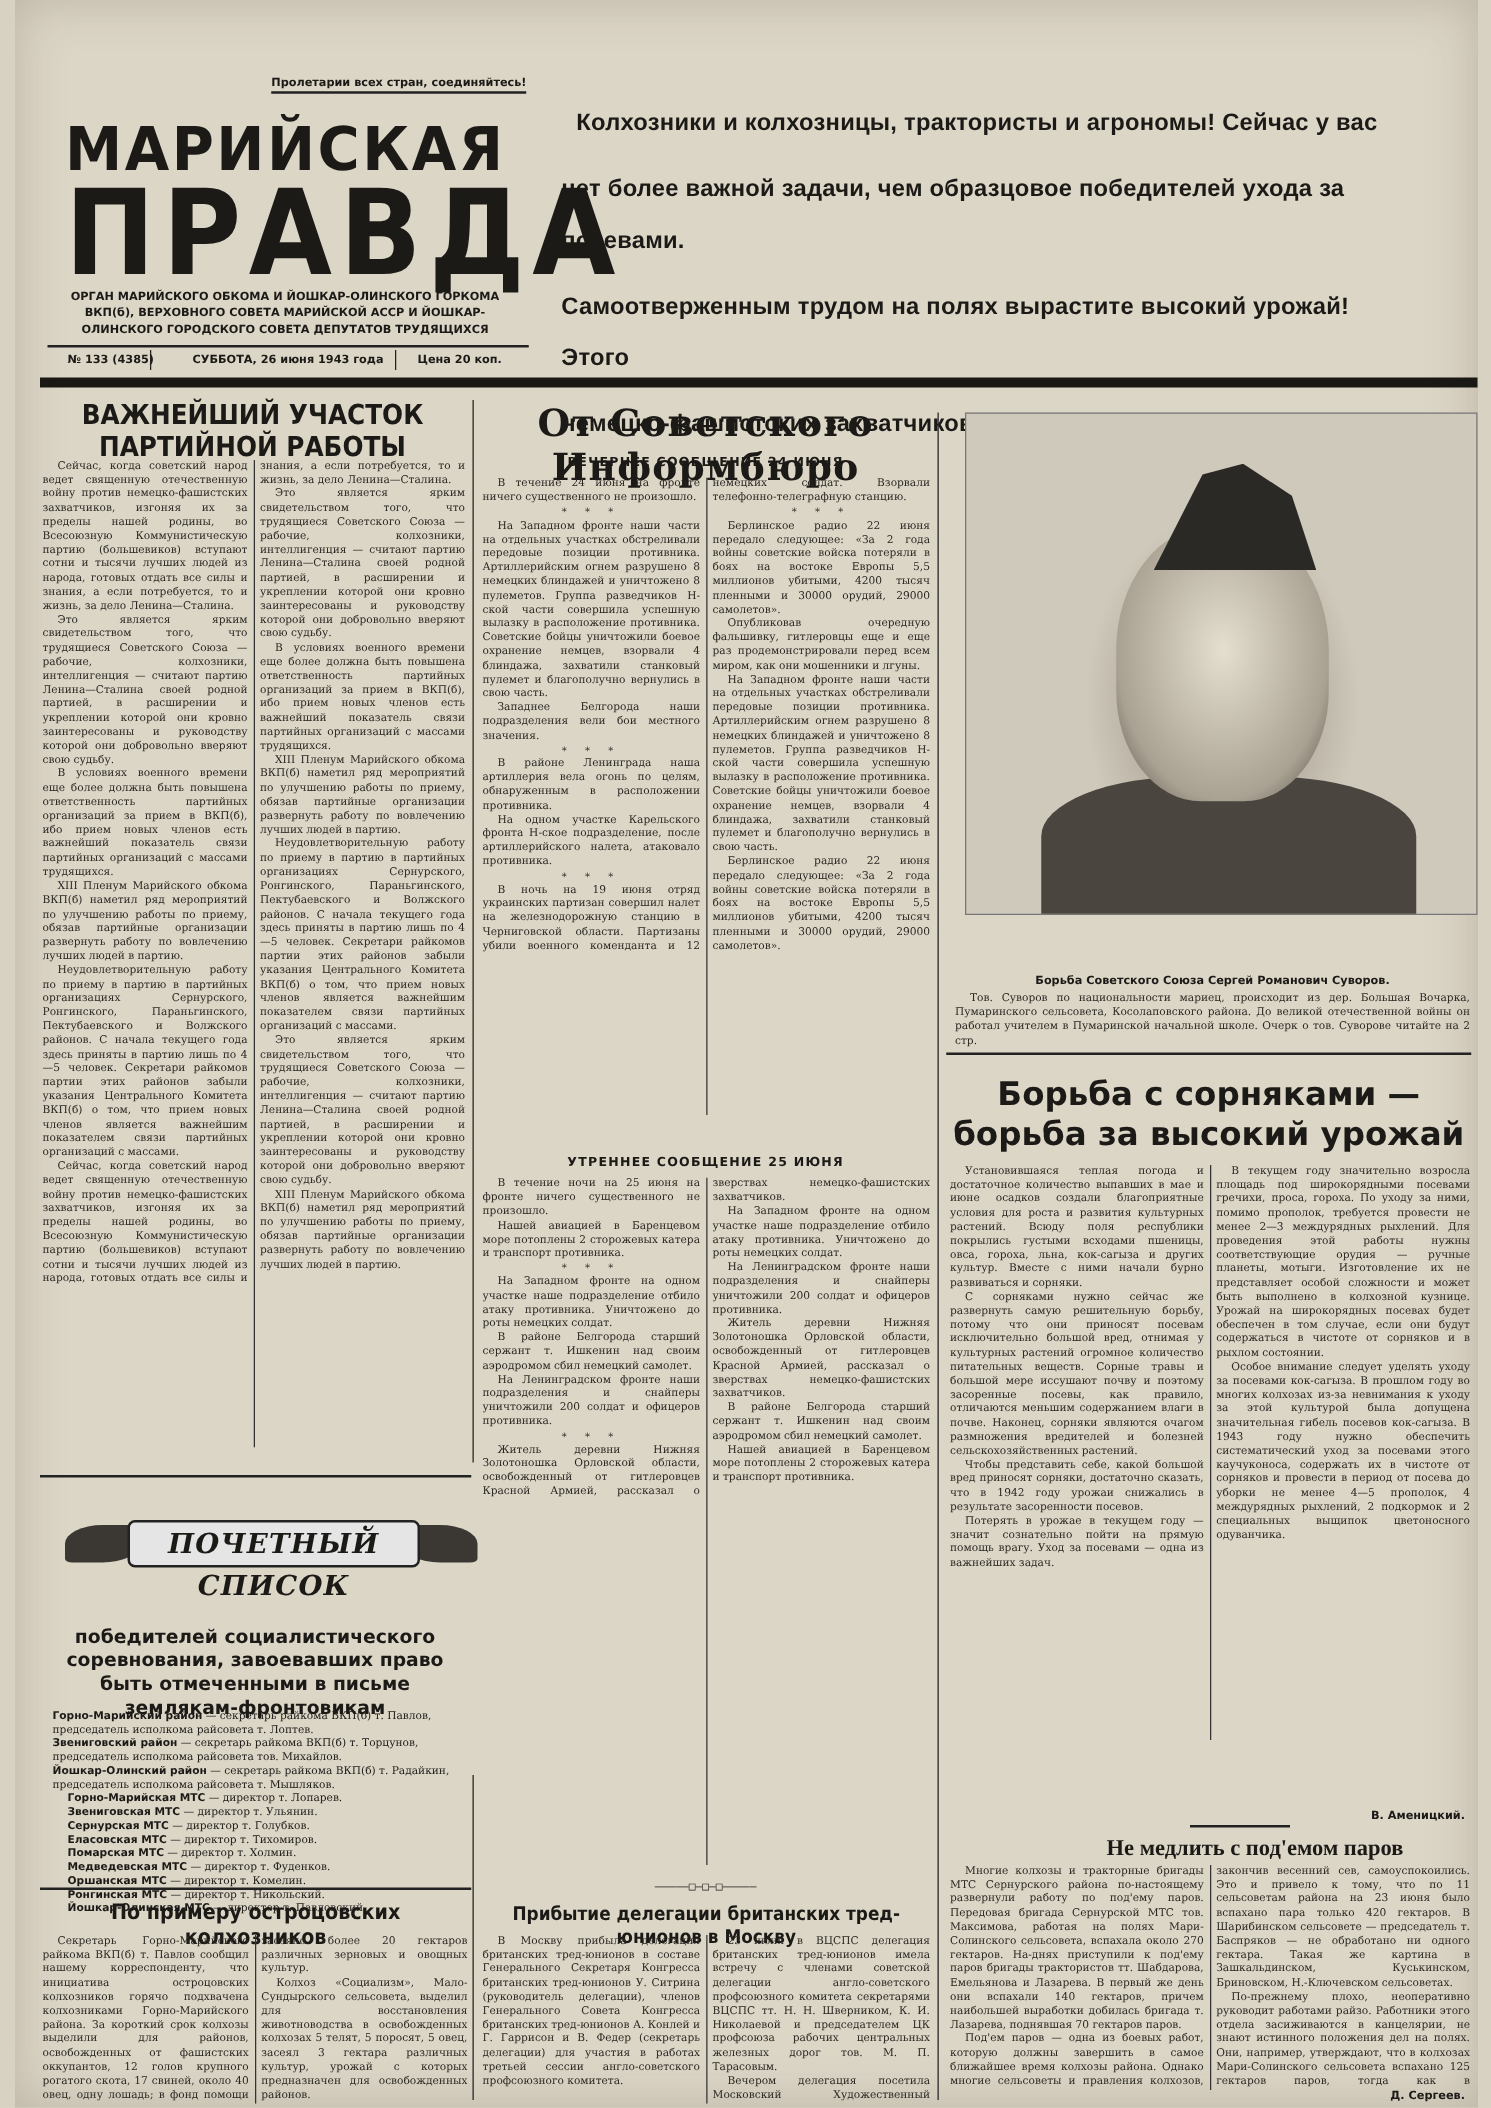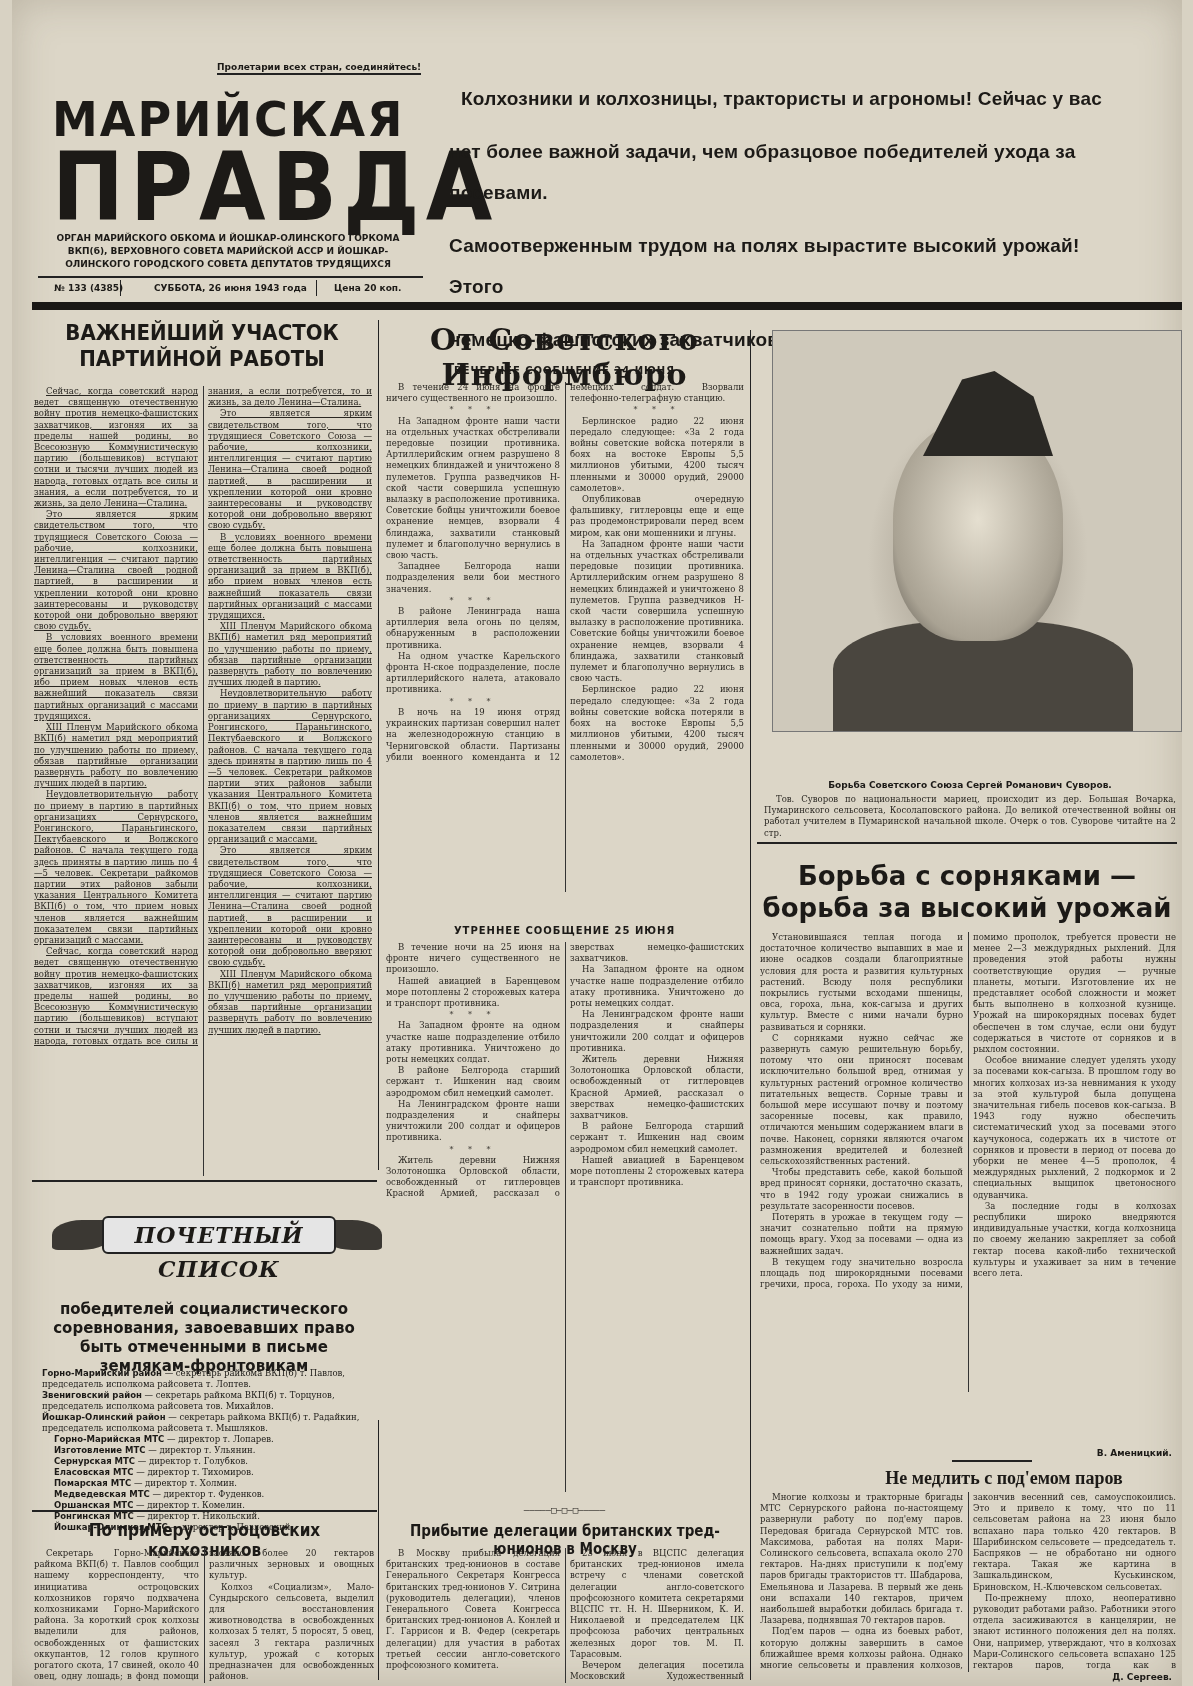--- a/index.html
+++ b/index.html
@@ -71,21 +71,21 @@
     <p style="text-indent:0">немецко-фашистских захватчиков.</p>
   </div>
 
   <div class="abs thickbar"></div>
 
   <div class="abs vline" style="left:366px;top:320px;height:850px;"></div>
   <div class="abs vline" style="left:366px;top:1420px;height:260px;"></div>
   <div class="abs vline" style="left:738px;top:330px;height:1350px;"></div>
 
   <div class="abs h-big" style="left:20px;top:320px;width:340px;">ВАЖНЕЙШИЙ УЧАСТОК ПАРТИЙНОЙ РАБОТЫ</div>
-  <div class="abs body col2" style="left:22px;top:386px;width:338px;height:790px;overflow:hidden;text-decoration:underline;">
+  <div class="abs body col2" style="left:22px;top:368px;width:338px;height:790px;overflow:hidden;">
     <p>Сейчас, когда советский народ ведет священную отечественную войну против немецко-фашистских захватчиков, изгоняя их за пределы нашей родины, во Всесоюзную Коммунистическую партию (большевиков) вступают сотни и тысячи лучших людей из народа, готовых отдать все силы и знания, а если потребуется, то и жизнь, за дело Ленина—Сталина.</p>
     <p>Это является ярким свидетельством того, что трудящиеся Советского Союза — рабочие, колхозники, интеллигенция — считают партию Ленина—Сталина своей родной партией, в расширении и укреплении которой они кровно заинтересованы и руководству которой они добровольно вверяют свою судьбу.</p>
     <p>В условиях военного времени еще более должна быть повышена ответственность партийных организаций за прием в ВКП(б), ибо прием новых членов есть важнейший показатель связи партийных организаций с массами трудящихся.</p>
     <p>XIII Пленум Марийского обкома ВКП(б) наметил ряд мероприятий по улучшению работы по приему, обязав партийные организации развернуть работу по вовлечению лучших людей в партию.</p>
     <p>Неудовлетворительную работу по приему в партию в партийных организациях Сернурского, Ронгинского, Параньгинского, Пектубаевского и Волжского районов. С начала текущего года здесь приняты в партию лишь по 4—5 человек. Секретари райкомов партии этих районов забыли указания Центрального Комитета ВКП(б) о том, что прием новых членов является важнейшим показателем связи партийных организаций с массами.</p>
     <p>Сейчас, когда советский народ ведет священную отечественную войну против немецко-фашистских захватчиков, изгоняя их за пределы нашей родины, во Всесоюзную Коммунистическую партию (большевиков) вступают сотни и тысячи лучших людей из народа, готовых отдать все силы и знания, а если потребуется, то и жизнь, за дело Ленина—Сталина.</p>
     <p>Это является ярким свидетельством того, что трудящиеся Советского Союза — рабочие, колхозники, интеллигенция — считают партию Ленина—Сталина своей родной партией, в расширении и укреплении которой они кровно заинтересованы и руководству которой они добровольно вверяют свою судьбу.</p>
     <p>В условиях военного времени еще более должна быть повышена ответственность партийных организаций за прием в ВКП(б), ибо прием новых членов есть важнейший показатель связи партийных организаций с массами трудящихся.</p>
     <p>XIII Пленум Марийского обкома ВКП(б) наметил ряд мероприятий по улучшению работы по приему, обязав партийные организации развернуть работу по вовлечению лучших людей в партию.</p>
     <p>Неудовлетворительную работу по приему в партию в партийных организациях Сернурского, Ронгинского, Параньгинского, Пектубаевского и Волжского районов. С начала текущего года здесь приняты в партию лишь по 4—5 человек. Секретари райкомов партии этих районов забыли указания Центрального Комитета ВКП(б) о том, что прием новых членов является важнейшим показателем связи партийных организаций с массами.</p>
@@ -98,21 +98,21 @@
     <div class="leaf" style="left:0;"></div>
     <div class="leaf" style="left:270px;transform:scaleX(-1);"></div>
     <div class="ribbon">ПОЧЕТНЫЙ СПИСОК</div>
   </div>
   <div class="abs honor-h" style="left:22px;top:1300px;width:340px;">победителей социалистического соревнования, завоевавших право быть отмеченными в письме землякам-фронтовикам</div>
   <div class="abs honor-list" style="left:30px;top:1368px;width:330px;">
     <div><b>Горно-Марийский район</b> <span>— секретарь райкома ВКП(б) т. Павлов, председатель исполкома райсовета т. Лоптев.</span></div>
     <div><b>Звениговский район</b> <span>— секретарь райкома ВКП(б) т. Торцунов, председатель исполкома райсовета тов. Михайлов.</span></div>
     <div><b>Йошкар-Олинский район</b> <span>— секретарь райкома ВКП(б) т. Радайкин, председатель исполкома райсовета т. Мышляков.</span></div>
     <div style="padding-left:12px"><b>Горно-Марийская МТС</b> <span>— директор т. Лопарев.</span></div>
-    <div style="padding-left:12px"><b>Изготовление МТС</b> <span>— директор т. Ульянин.</span></div>
+    <div style="padding-left:12px"><b>Звениговская МТС</b> <span>— директор т. Ульянин.</span></div>
     <div style="padding-left:12px"><b>Сернурская МТС</b> <span>— директор т. Голубков.</span></div>
     <div style="padding-left:12px"><b>Еласовская МТС</b> <span>— директор т. Тихомиров.</span></div>
     <div style="padding-left:12px"><b>Помарская МТС</b> <span>— директор т. Холмин.</span></div>
     <div style="padding-left:12px"><b>Медведевская МТС</b> <span>— директор т. Фуденков.</span></div>
     <div style="padding-left:12px"><b>Оршанская МТС</b> <span>— директор т. Комелин.</span></div>
     <div style="padding-left:12px"><b>Ронгинская МТС</b> <span>— директор т. Никольский.</span></div>
     <div style="padding-left:12px"><b>Йошкар-Олинская МТС</b> <span>— директор т. Павловский.</span></div>
   </div>
   <div class="abs hrule" style="left:20px;top:1510px;width:345px;"></div>
 
@@ -181,21 +181,20 @@
     <div>Борьба с сорняками —</div>
     <div>борьба за высокий урожай</div>
   </div>
   <div class="abs body col2" style="left:748px;top:932px;width:416px;height:460px;overflow:hidden;">
     <p>Установившаяся теплая погода и достаточное количество выпавших в мае и июне осадков создали благоприятные условия для роста и развития культурных растений. Всюду поля республики покрылись густыми всходами пшеницы, овса, гороха, льна, кок-сагыза и других культур. Вместе с ними начали бурно развиваться и сорняки.</p>
     <p>С сорняками нужно сейчас же развернуть самую решительную борьбу, потому что они приносят посевам исключительно большой вред, отнимая у культурных растений огромное количество питательных веществ. Сорные травы и большой мере иссушают почву и поэтому засоренные посевы, как правило, отличаются меньшим содержанием влаги в почве. Наконец, сорняки являются очагом размножения вредителей и болезней сельскохозяйственных растений.</p>
     <p>Чтобы представить себе, какой большой вред приносят сорняки, достаточно сказать, что в 1942 году урожаи снижались в результате засоренности посевов.</p>
     <p>Потерять в урожае в текущем году — значит сознательно пойти на прямую помощь врагу. Уход за посевами — одна из важнейших задач.</p>
     <p>В текущем году значительно возросла площадь под широкорядными посевами гречихи, проса, гороха. По уходу за ними, помимо прополок, требуется провести не менее 2—3 междурядных рыхлений. Для проведения этой работы нужны соответствующие орудия — ручные планеты, мотыги. Изготовление их не представляет особой сложности и может быть выполнено в колхозной кузнице. Урожай на широкорядных посевах будет обеспечен в том случае, если они будут содержаться в чистоте от сорняков и в рыхлом состоянии.</p>
     <p>Особое внимание следует уделять уходу за посевами кок-сагыза. В прошлом году во многих колхозах из-за невнимания к уходу за этой культурой была допущена значительная гибель посевов кок-сагыза. В 1943 году нужно обеспечить систематический уход за посевами этого каучуконоса, содержать их в чистоте от сорняков и провести в период от посева до уборки не менее 4—5 прополок, 4 междурядных рыхлений, 2 подкормок и 2 специальных выщипок цветоносного одуванчика.</p>
-    <p>За последние годы в колхозах республики широко внедряются индивидуальные участки, когда колхозница по своему желанию закрепляет за собой гектар посева какой-либо технической культуры и ухаживает за ним в течение всего лета.</p>
   </div>
   <div class="abs sign" style="left:748px;top:1448px;width:412px;">В. Аменицкий.</div>
   <div class="abs hrule" style="left:940px;top:1460px;width:80px;"></div>
 
   <div class="abs h-par" style="left:782px;top:1468px;width:420px;font-family:Liberation Serif, serif;">Не медлить с под'емом паров</div>
   <div class="abs body col2" style="left:748px;top:1492px;width:416px;height:180px;overflow:hidden;">
     <p>Многие колхозы и тракторные бригады МТС Сернурского района по-настоящему развернули работу по под'ему паров. Передовая бригада Сернурской МТС тов. Максимова, работая на полях Мари-Солинского сельсовета, вспахала около 270 гектаров. На-днях приступили к под'ему паров бригады трактористов тт. Шабдарова, Емельянова и Лазарева. В первый же день они вспахали 140 гектаров, причем наибольшей выработки добилась бригада т. Лазарева, поднявшая 70 гектаров паров.</p>
     <p>Под'ем паров — одна из боевых работ, которую должны завершить в самое ближайшее время колхозы района. Однако многие сельсоветы и правления колхозов, закончив весенний сев, самоуспокоились. Это и привело к тому, что по 11 сельсоветам района на 23 июня было вспахано пара только 420 гектаров. В Шарибинском сельсовете — председатель т. Баспряков — не обработано ни одного гектара. Такая же картина в Зашкальдинском, Куськинском, Бриновском, Н.-Ключевском сельсоветах.</p>
     <p>По-прежнему плохо, неоперативно руководит работами райзо. Работники этого отдела засиживаются в канцелярии, не знают истинного положения дел на полях. Они, например, утверждают, что в колхозах Мари-Солинского сельсовета вспахано 125 гектаров паров, тогда как в действительности одна только бригада тов. Максимова сделала в два раза больше.</p>
   </div>

